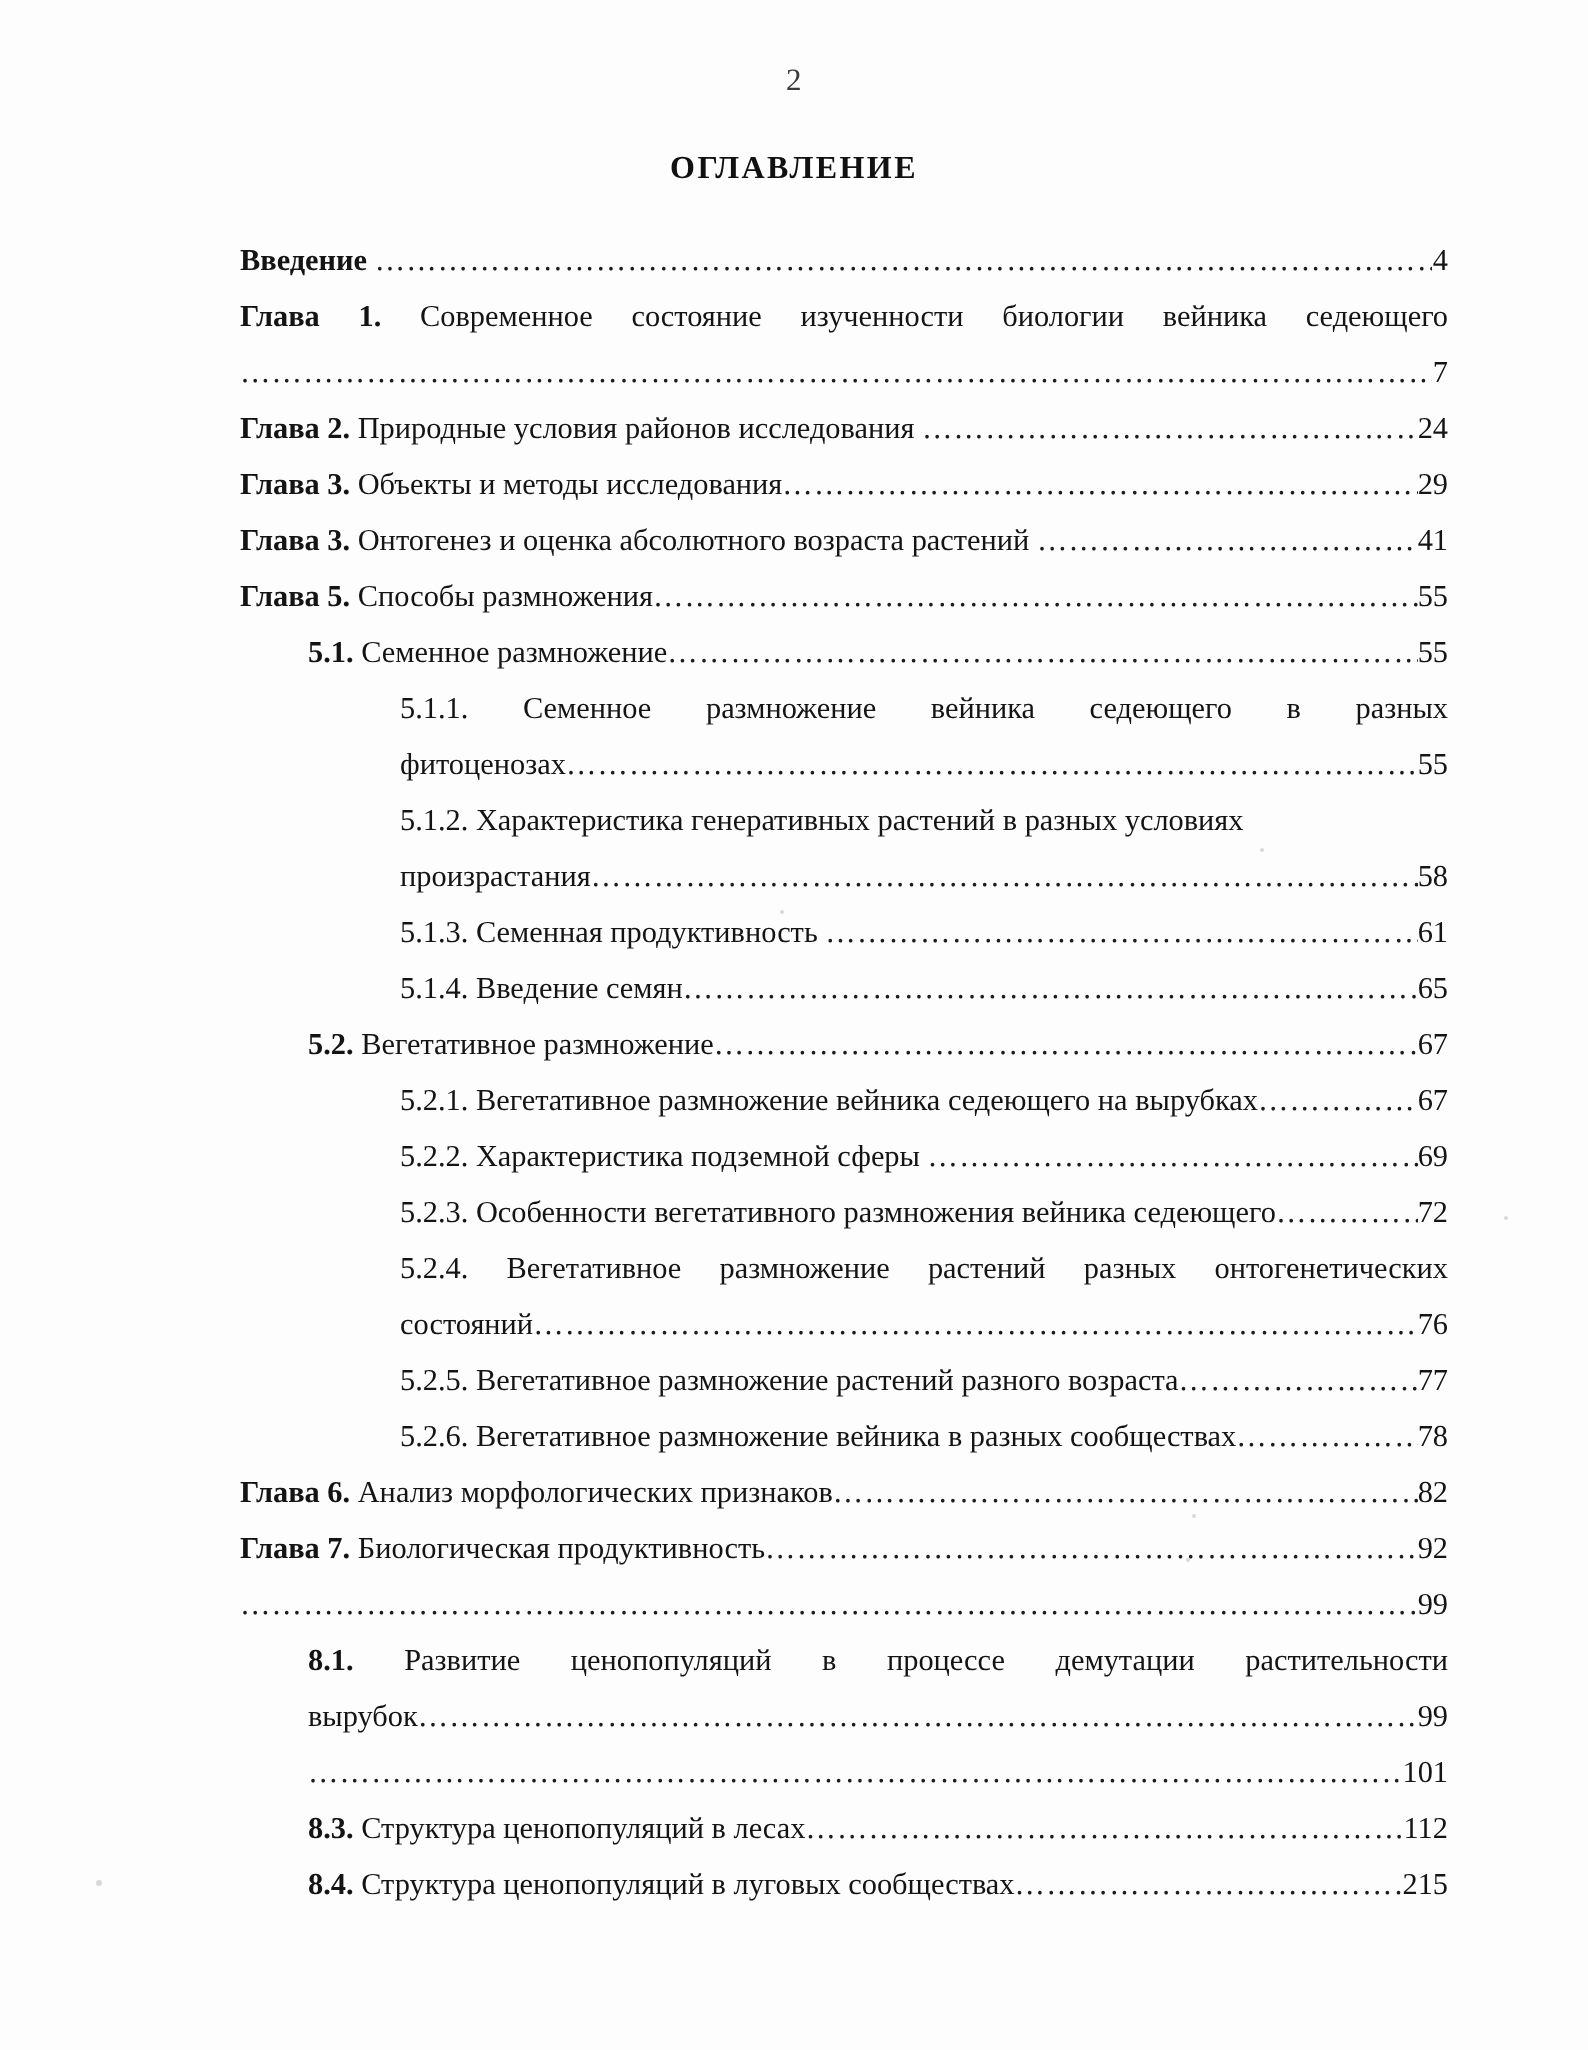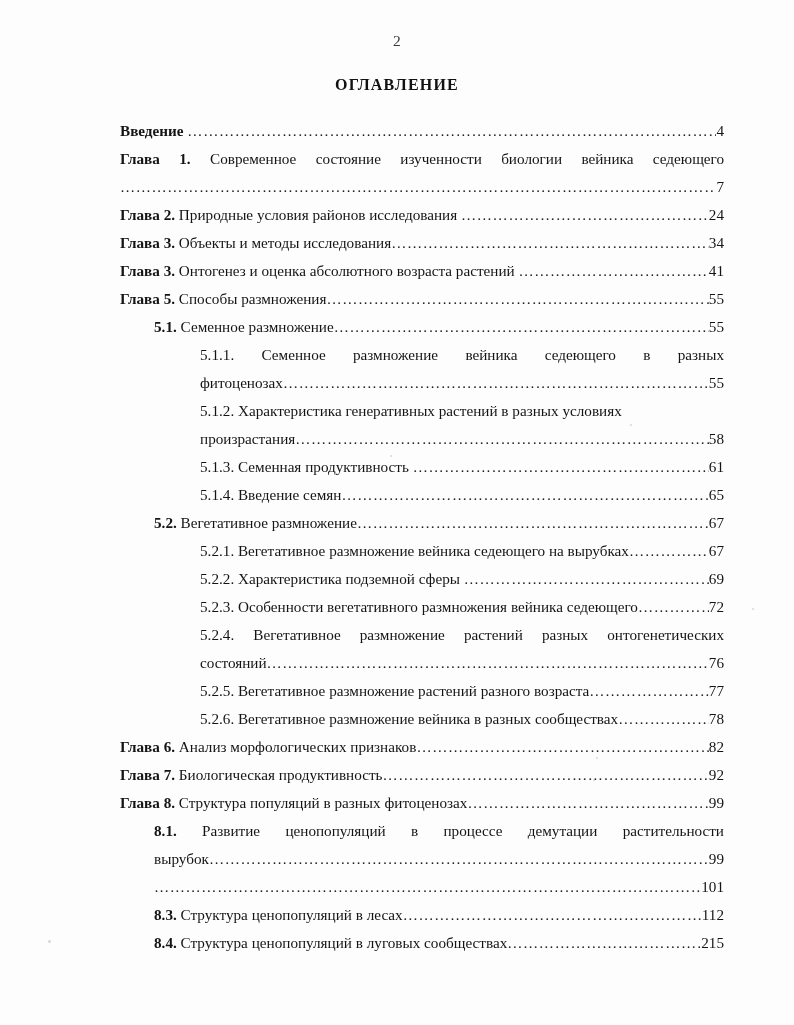--- a/index.html
+++ b/index.html
@@ -145,21 +145,21 @@
         <div class="leader-row">
           <span class="lbl"><span class="num">Глава 2.</span> <span class="ttl">Природные условия районов исследования </span></span>
           <span class="dots">………………………………………………………………………………………………………………………………………………………………………………………………………………………………………………………………………………………………………………………………………………………………………………………………………………………………………………………………………………………</span>
           <span class="pg">24</span>
         </div>
       </div>
       <div class="toc-entry lvl-1">
         <div class="leader-row">
           <span class="lbl"><span class="num">Глава 3.</span> <span class="ttl">Объекты и методы исследования</span></span>
           <span class="dots">………………………………………………………………………………………………………………………………………………………………………………………………………………………………………………………………………………………………………………………………………………………………………………………………………………………………………………………………………………………</span>
-          <span class="pg">34</span>
+          <span class="pg">29</span>
         </div>
       </div>
       <div class="toc-entry lvl-1">
         <div class="leader-row">
           <span class="lbl"><span class="num">Глава 3.</span> <span class="ttl">Онтогенез и оценка абсолютного возраста растений </span></span>
           <span class="dots">………………………………………………………………………………………………………………………………………………………………………………………………………………………………………………………………………………………………………………………………………………………………………………………………………………………………………………………………………………………</span>
           <span class="pg">41</span>
         </div>
       </div>
       <div class="toc-entry lvl-1">
@@ -265,21 +265,20 @@
       </div>
       <div class="toc-entry lvl-1">
         <div class="leader-row">
           <span class="lbl"><span class="num">Глава 7.</span> <span class="ttl">Биологическая продуктивность</span></span>
           <span class="dots">………………………………………………………………………………………………………………………………………………………………………………………………………………………………………………………………………………………………………………………………………………………………………………………………………………………………………………………………………………………</span>
           <span class="pg">92</span>
         </div>
       </div>
       <div class="toc-entry lvl-1">
         <div class="leader-row">
-          <span class="lbl"><span class="num">Глава 8.</span> <span class="ttl">Структура популяций в разных фитоценозах</span></span>
           <span class="dots">………………………………………………………………………………………………………………………………………………………………………………………………………………………………………………………………………………………………………………………………………………………………………………………………………………………………………………………………………………………</span>
           <span class="pg">99</span>
         </div>
       </div>
       <div class="toc-entry lvl-2">
         <div class="justified"><span class="num">8.1.</span> <span class="ttl">Развитие ценопопуляций в процессе демутации растительности</span></div>
         <div class="leader-row">
           <span class="lbl">вырубок</span>
           <span class="dots">………………………………………………………………………………………………………………………………………………………………………………………………………………………………………………………………………………………………………………………………………………………………………………………………………………………………………………………………………………………</span>
           <span class="pg">99</span>

